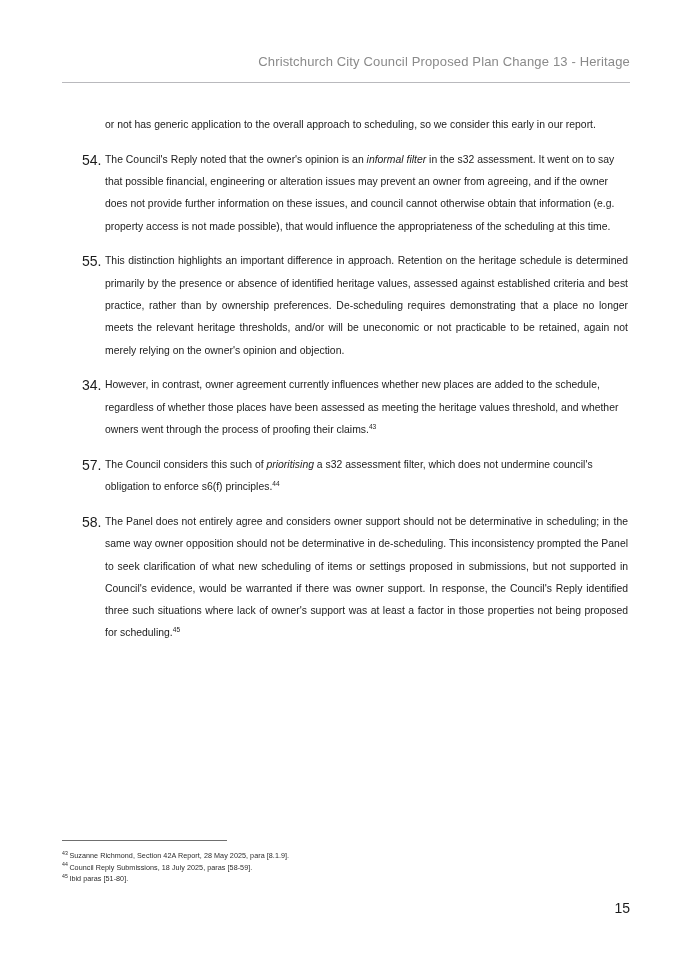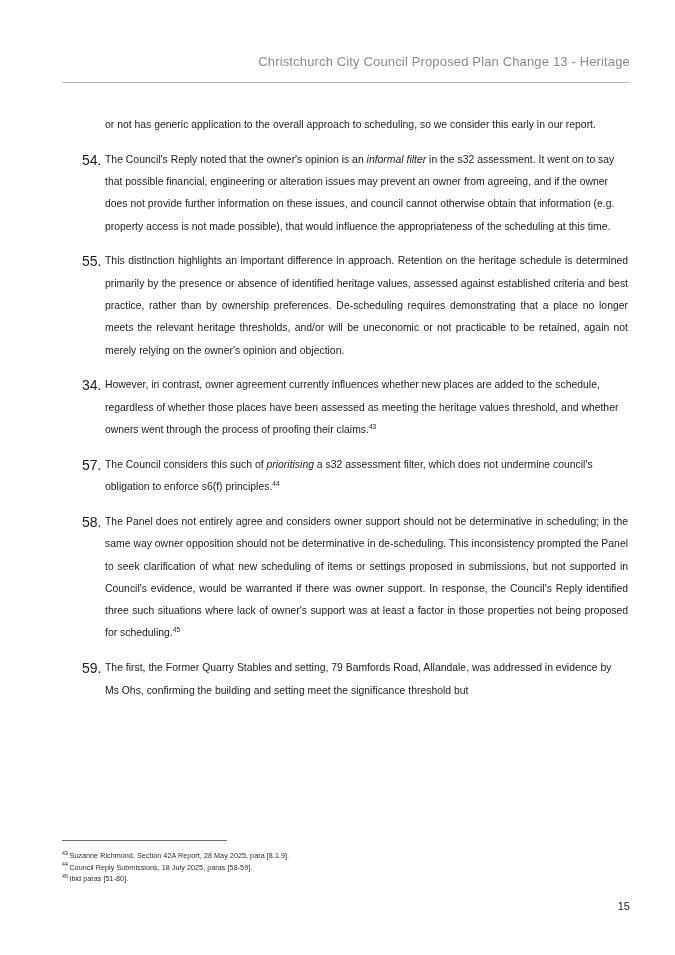--- a/index.html
+++ b/index.html
@@ -108,21 +108,21 @@
   .footnote sup {
     font-size: 5.2px;
     margin-right: 1.5px;
   }
 
   
   .page-number {
     position: absolute;
     right: 45px;
     top: 900px;
-    font-size: 11px;
+    font-size: 14px;
     color: #1b1b1b;
   }
 </style>
 </head>
 <body>
 
 <div class="page">
 
   <div class="header">
     <div class="header-line">Christchurch City Council Proposed Plan Change 13 - Heritage</div>
@@ -148,23 +148,20 @@
     </div>
 
     <div class="para ragged">
       <span class="num">57.</span><span>The Council considers this such of </span><i>prioritising</i><span> a s32 assessment filter, which does not undermine council's obligation to enforce s6(f) principles.</span><sup>44</sup>
     </div>
 
     <div class="para">
       <span class="num">58.</span><span>The Panel does not entirely agree and considers owner support should not be determinative in scheduling; in the same way owner opposition should not be determinative in de-scheduling. This inconsistency prompted the Panel to seek clarification of what new scheduling of items or settings proposed in submissions, but not supported in Council's evidence, would be warranted if there was owner support.  In response, the Council's Reply identified three such situations where lack of owner's support was at least a factor in those properties not being proposed for scheduling.</span><sup>45</sup>
     </div>
 
-    <div class="para ragged">
-      <span class="num">59.</span><span>The first, the Former Quarry Stables and setting, 79 Bamfords Road, Allandale, was addressed in evidence by Ms Ohs, confirming the building and setting meet the significance threshold but</span>
-    </div>
 
   </div>
 
   <div class="footnotes">
     <div class="footnote-rule"></div>
     <div class="footnote">
       <sup>43</sup><span>Suzanne Richmond, Section 42A Report, 28 May 2025, para [8.1.9].</span>
     </div>
     <div class="footnote">
       <sup>44</sup><span>Council Reply Submissions, 18 July 2025, paras [58-59].</span>

